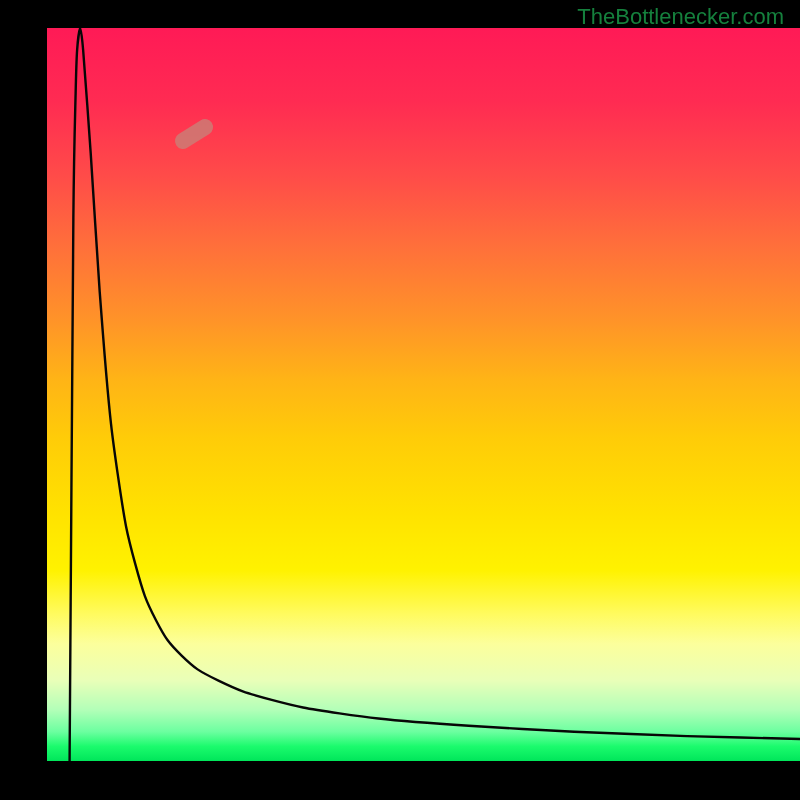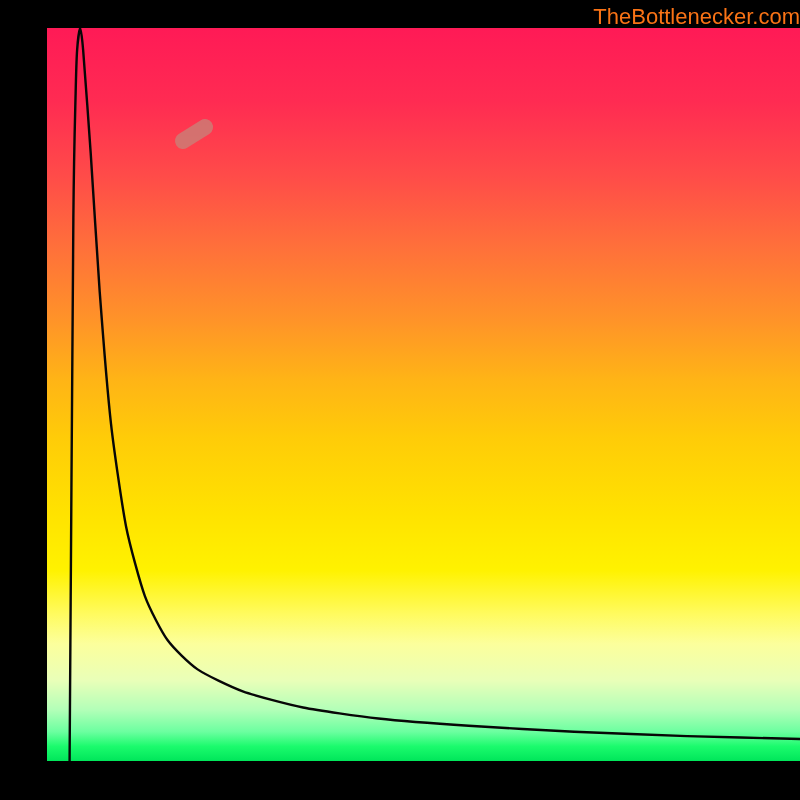--- a/index.html
+++ b/index.html
@@ -6,22 +6,22 @@
   body {
     width: 800px;
     height: 800px;
     background: #000;
     position: relative;
     font-family: Arial, Helvetica, sans-serif;
   }
   .watermark {
     position: absolute;
     top: 4px;
-    right: 0;
-    color: #f97316;
+    right: 16px;
+    color: #15803d;
     font-size: 22px;
     font-weight: 400;
     z-index: 10;
   }
   .plot-area {
     position: absolute;
     left: 47px;
     top: 28px;
     width: 753px;
     height: 733px;

